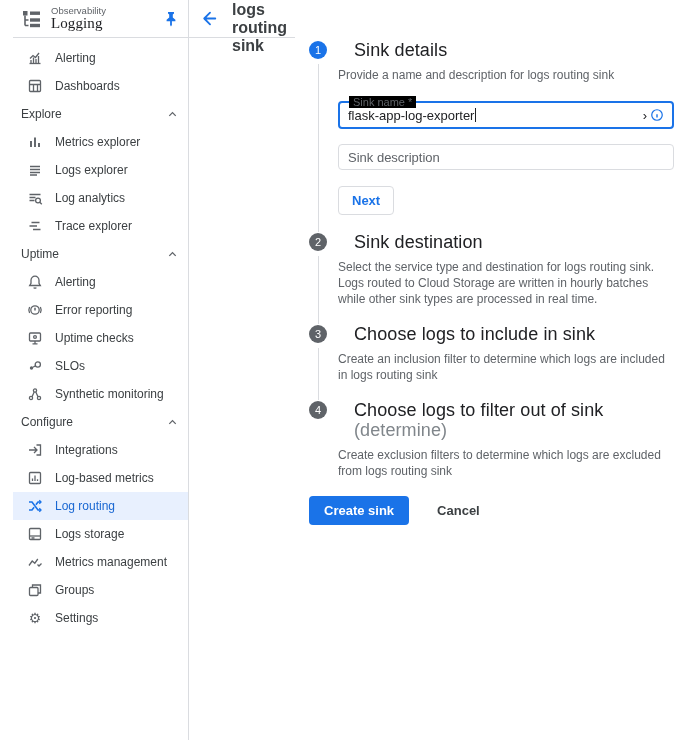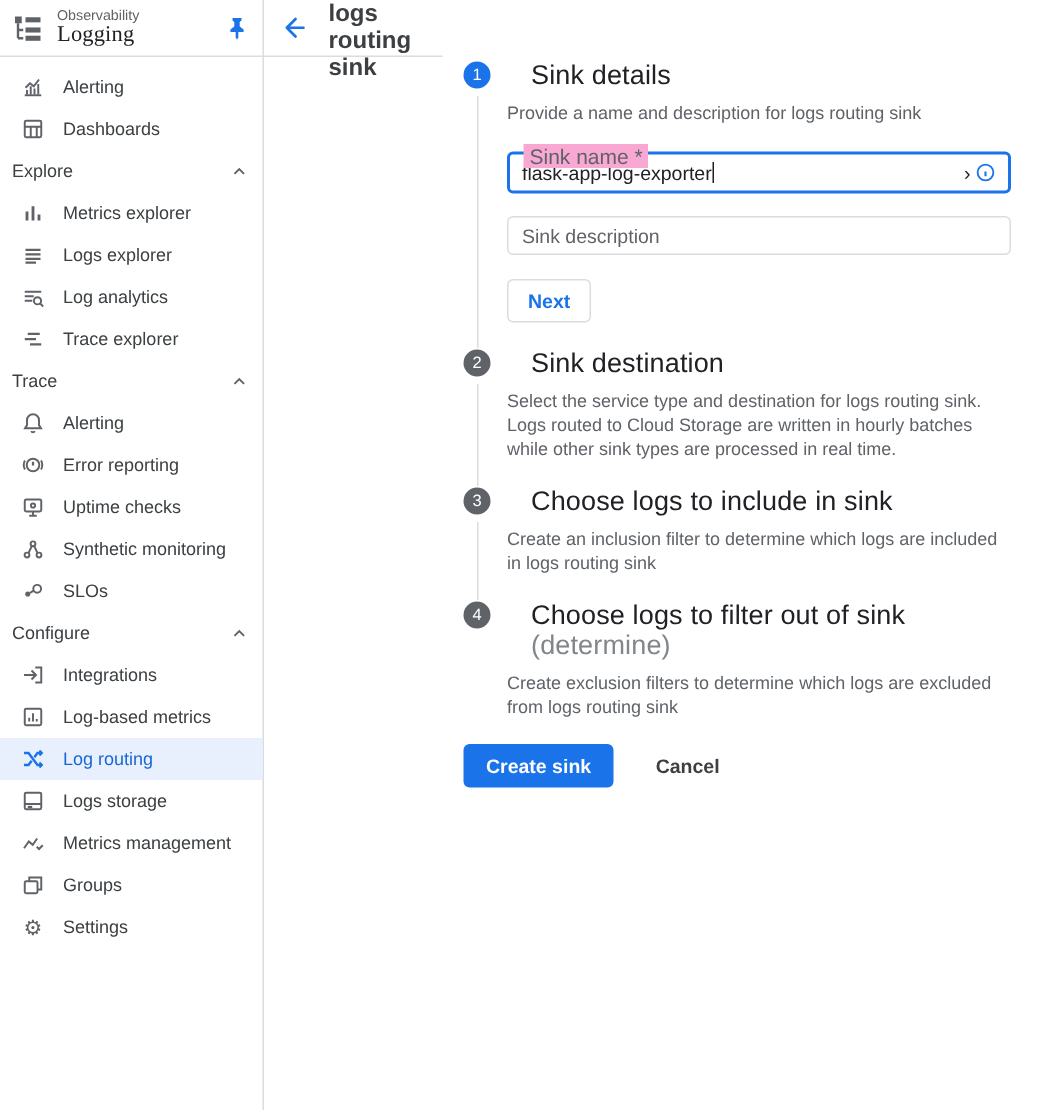--- a/index.html
+++ b/index.html
@@ -1,18 +1,18 @@
 <!DOCTYPE html>
 <html><head>
 <meta charset="utf-8">
 <style>
   * { box-sizing: border-box; margin: 0; padding: 0; }
   html,body { width:694px; height:740px; overflow:hidden; background:#fff;
     font-family:"Liberation Sans","DejaVu Sans",sans-serif; color:#202124; }
-  .app { display:flex; width:694px; height:726px; }
+  .app { display:flex; width:694px; height:726px;padding-left:13px; }
 
   
   .sidebar { width:176px; min-width:176px; height:740px; border-right:1px solid #dadce0; background:#fff; }
   .sidebar-header { height:38px; border-bottom:1px solid #dadce0; display:flex; align-items:center; padding:0 8px; }
   .logo { width:22px; height:22px; color:#5f6368; flex:0 0 auto; }
   .product { margin-left:8px; line-height:1.05; }
   .product-label { font-size:9.5px; color:#5f6368; }
   .product-name { font-size:15px; color:#202124; letter-spacing:.1px;font-family:Liberation Serif, serif; }
   .pin-btn { margin-left:auto; width:18px; height:18px; color:#1a73e8; cursor:pointer; }
 
@@ -43,22 +43,22 @@
   .step.active .step-circle { background:#1a73e8; }
   .step-line { width:1px; flex:1; background:#dadce0; margin-top:5px; }
   .step-body { padding:0 0 17px 11px; }
   .step-title { font-size:18px; color:#202124; line-height:20px; letter-spacing:.1px;margin-left:16px; }
   .step-title .optional { color:#80868b; }
   .step-desc { margin-top:7px; font-size:12px; line-height:16px; color:#5f6368; max-width:352px; }
 
   
   .text-field { position:relative; width:336px; height:28px; border:2px solid #1a73e8; border-radius:4px;
     display:flex; align-items:center; padding:0 8px; margin-top:18px; background:#fff; }
-  .field-label { position:absolute; top:-7px; left:9px; background:#f9a8d4; padding:0 4px;
-    font-size:14px; color:#5f6368; white-space:nowrap;text-align:center; }
+  .field-label { position:absolute; top:-7px; left:9px; background:#000000; padding:0 4px;
+    font-size:11px; color:#5f6368; white-space:nowrap;text-align:center; }
   .field-value { font-size:13px; color:#202124; white-space:nowrap; }
   .caret { display:inline-block; width:1px; height:14px; background:#202124; margin-left:1px; vertical-align:middle; }
   .field-icons { margin-left:auto; display:flex; align-items:center; gap:3px; }
   .chevron-glyph { font-size:13px; color:#202124; line-height:1; }
   .info-ic { width:14px; height:14px; color:#1a73e8; }
   .plain-field { width:336px; height:26px; border:1px solid #dadce0; border-radius:4px;
     padding:0 9px; margin-top:15px; font-size:13px; color:#202124; outline:none;
     font-family:"Liberation Sans","DejaVu Sans",sans-serif; display:block; background:#fff; }
   .plain-field::placeholder { color:#5f6368; opacity:1; }
 
@@ -165,21 +165,21 @@
       <div class="nav-row nav-item">
         <span class="nav-icon">
           <svg viewBox="0 0 16 16" fill="none" stroke="currentColor" stroke-width="1.5">
             <path d="M4.5 4.5 h8 M2.5 8 h7.5 M6 11.5 h7.5"></path>
           </svg>
         </span>
         <span class="nav-label">Trace explorer</span>
       </div>
 
       <div class="nav-row nav-section">
-        <span class="section-label">Trace</span>
+        <span class="section-label">Uptime</span>
         <span class="chev">
           <svg viewBox="0 0 12 12" fill="none" stroke="#5f6368" stroke-width="1.4">
               <path d="M2.5 7.5 L6 4 l3.5 3.5"></path>
             </svg>
         </span>
       </div>
 
       <div class="nav-row nav-item">
         <span class="nav-icon">
           <svg viewBox="0 0 16 16" fill="none" stroke="currentColor" stroke-width="1.3">
@@ -208,38 +208,38 @@
             <path d="M8 11 v2.5 M5.5 13.8 h5"></path>
             <circle cx="8" cy="7" r="1.4"></circle>
           </svg>
         </span>
         <span class="nav-label">Uptime checks</span>
       </div>
 
       <div class="nav-row nav-item">
         <span class="nav-icon">
           <svg viewBox="0 0 16 16" fill="none" stroke="currentColor" stroke-width="1.3">
+            <circle cx="4.5" cy="10" r="1.7" fill="currentColor" stroke="none"></circle>
+            <circle cx="10.8" cy="6.5" r="2.6"></circle>
+            <path d="M6 9.2 l2.5-1.4"></path>
+          </svg>
+        </span>
+        <span class="nav-label">SLOs</span>
+      </div>
+
+      <div class="nav-row nav-item">
+        <span class="nav-icon">
+          <svg viewBox="0 0 16 16" fill="none" stroke="currentColor" stroke-width="1.3">
             <circle cx="4" cy="12" r="1.6"></circle>
               <circle cx="8" cy="4.5" r="1.6"></circle>
               <circle cx="12" cy="12" r="1.6"></circle>
             <path d="M5 10.7 L7.2 6 M8.8 6 L11 10.7"></path>
           </svg>
         </span>
         <span class="nav-label">Synthetic monitoring</span>
-      </div>
-
-      <div class="nav-row nav-item">
-        <span class="nav-icon">
-          <svg viewBox="0 0 16 16" fill="none" stroke="currentColor" stroke-width="1.3">
-            <circle cx="4.5" cy="10" r="1.7" fill="currentColor" stroke="none"></circle>
-            <circle cx="10.8" cy="6.5" r="2.6"></circle>
-            <path d="M6 9.2 l2.5-1.4"></path>
-          </svg>
-        </span>
-        <span class="nav-label">SLOs</span>
       </div>
 
       <div class="nav-row nav-section">
         <span class="section-label">Configure</span>
         <span class="chev">
           <svg viewBox="0 0 12 12" fill="none" stroke="#5f6368" stroke-width="1.4">
               <path d="M2.5 7.5 L6 4 l3.5 3.5"></path>
             </svg>
         </span>
       </div>

